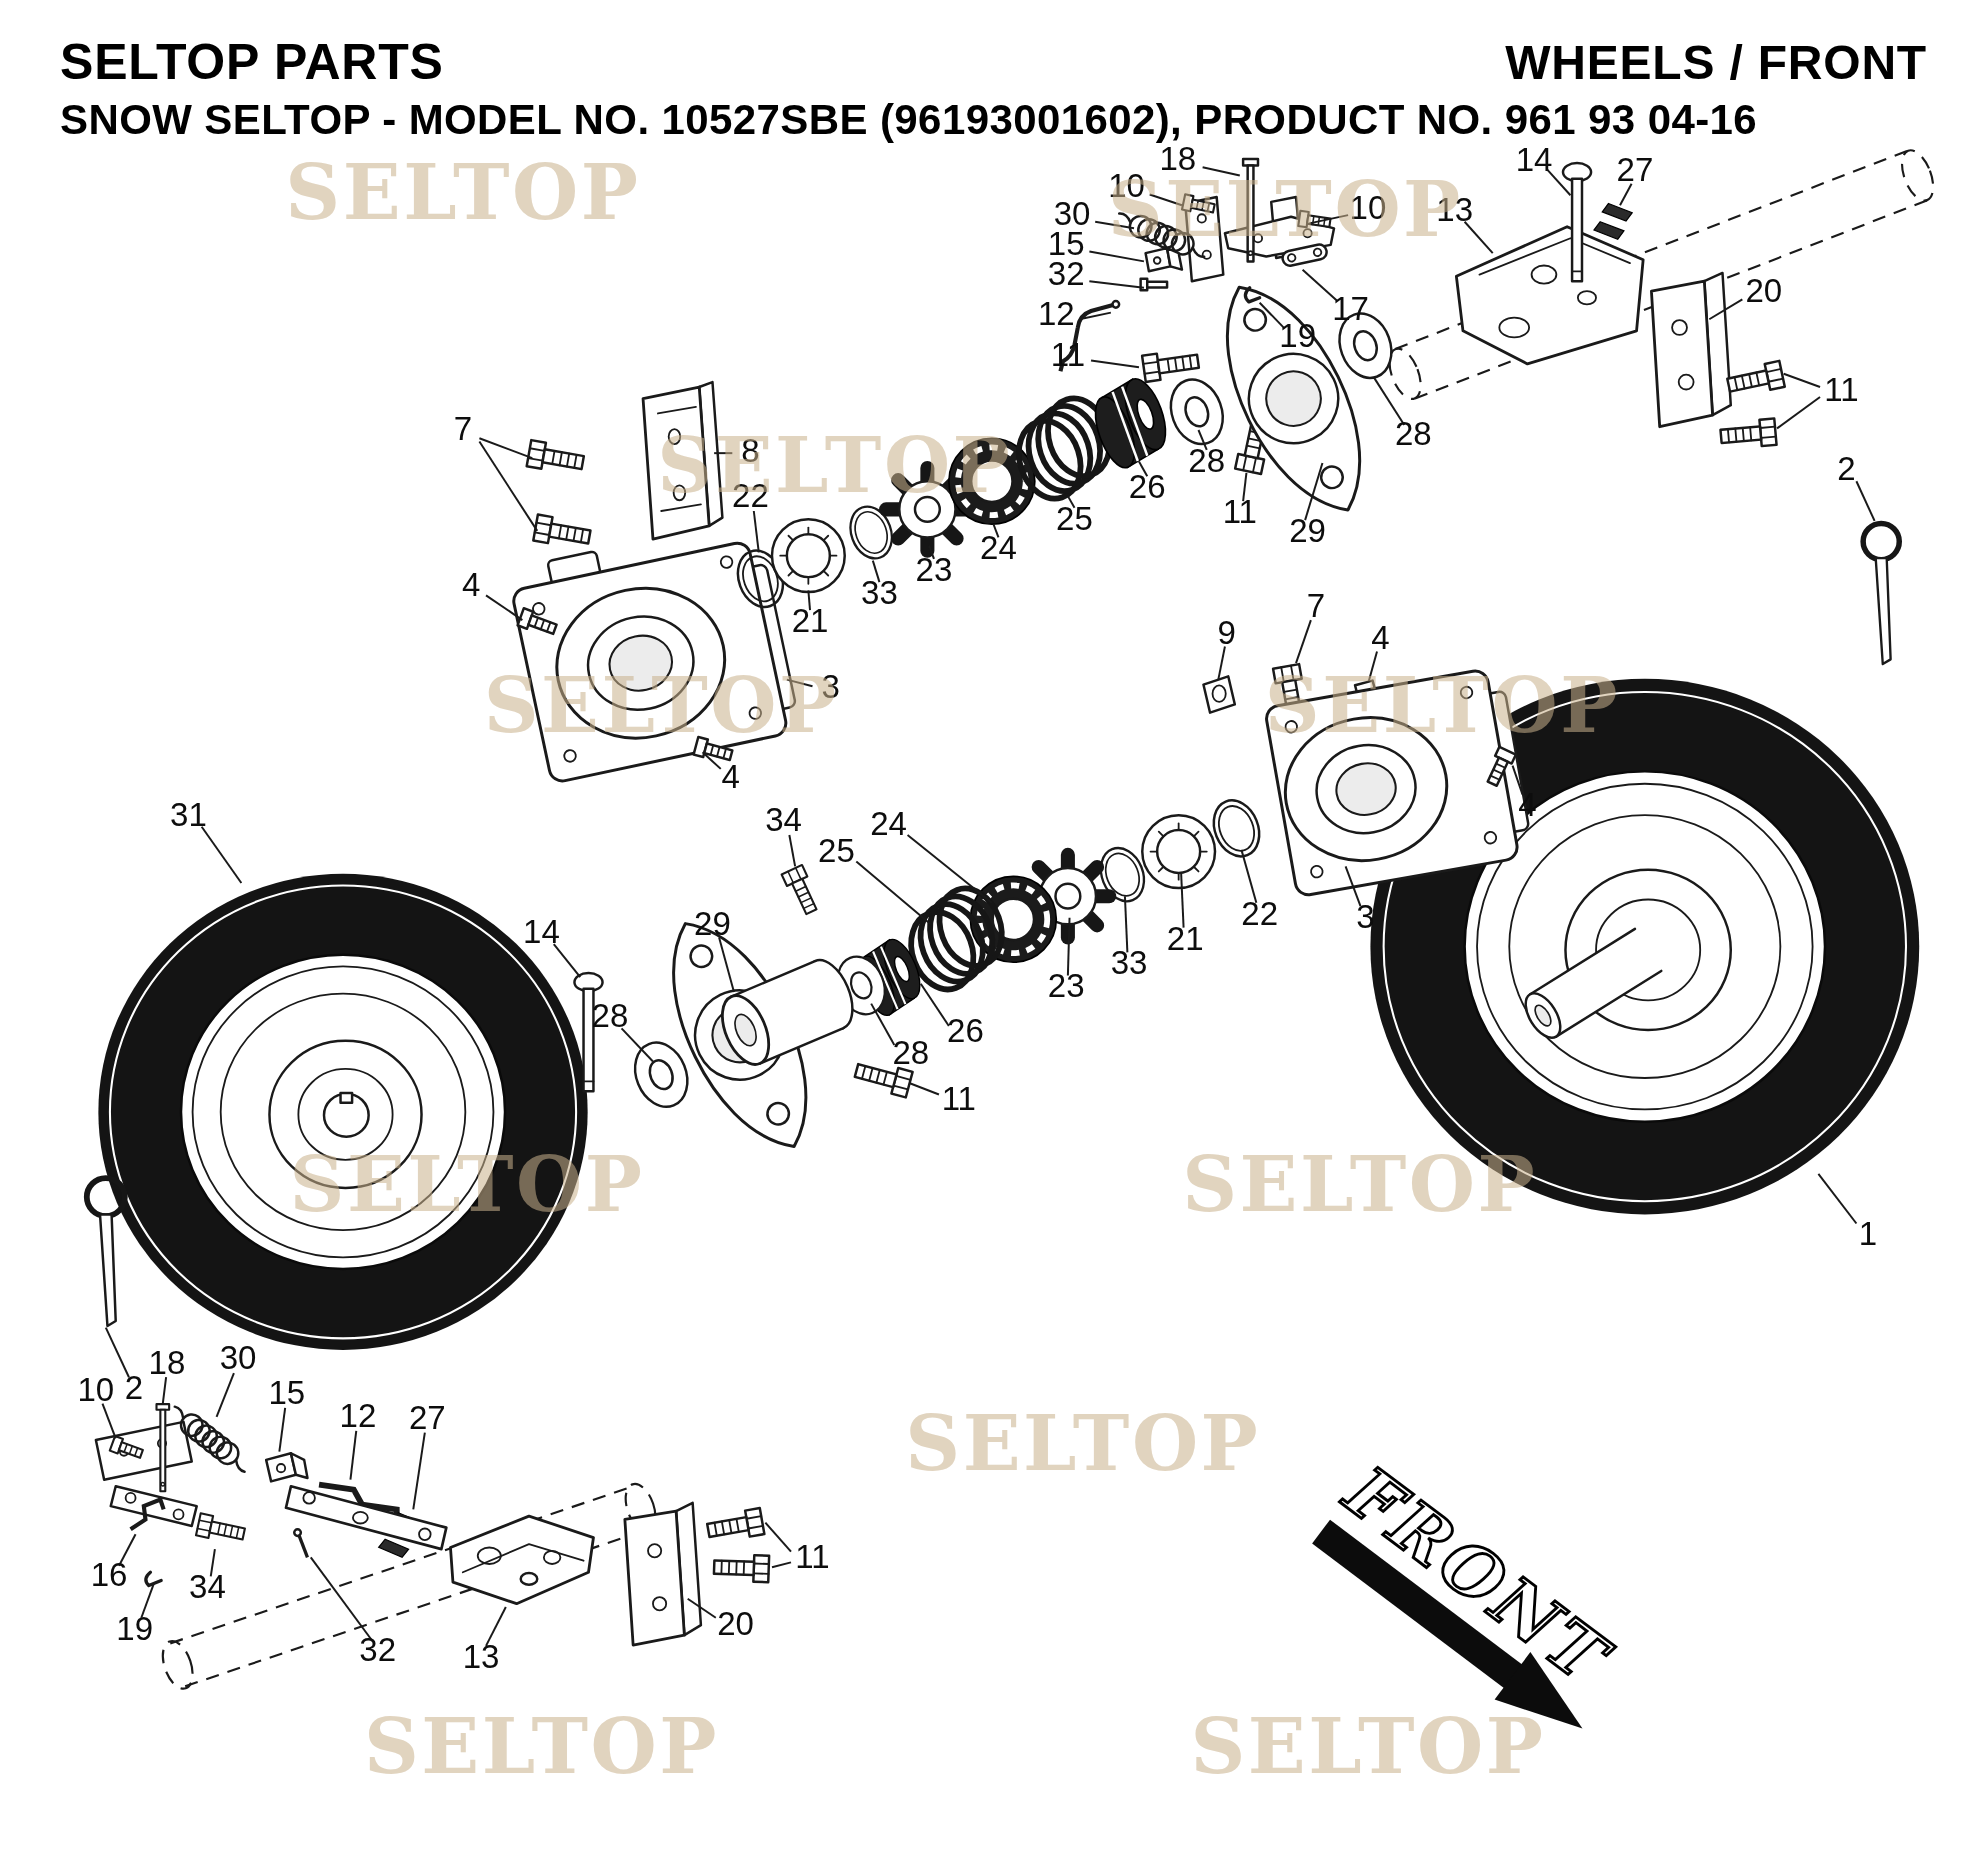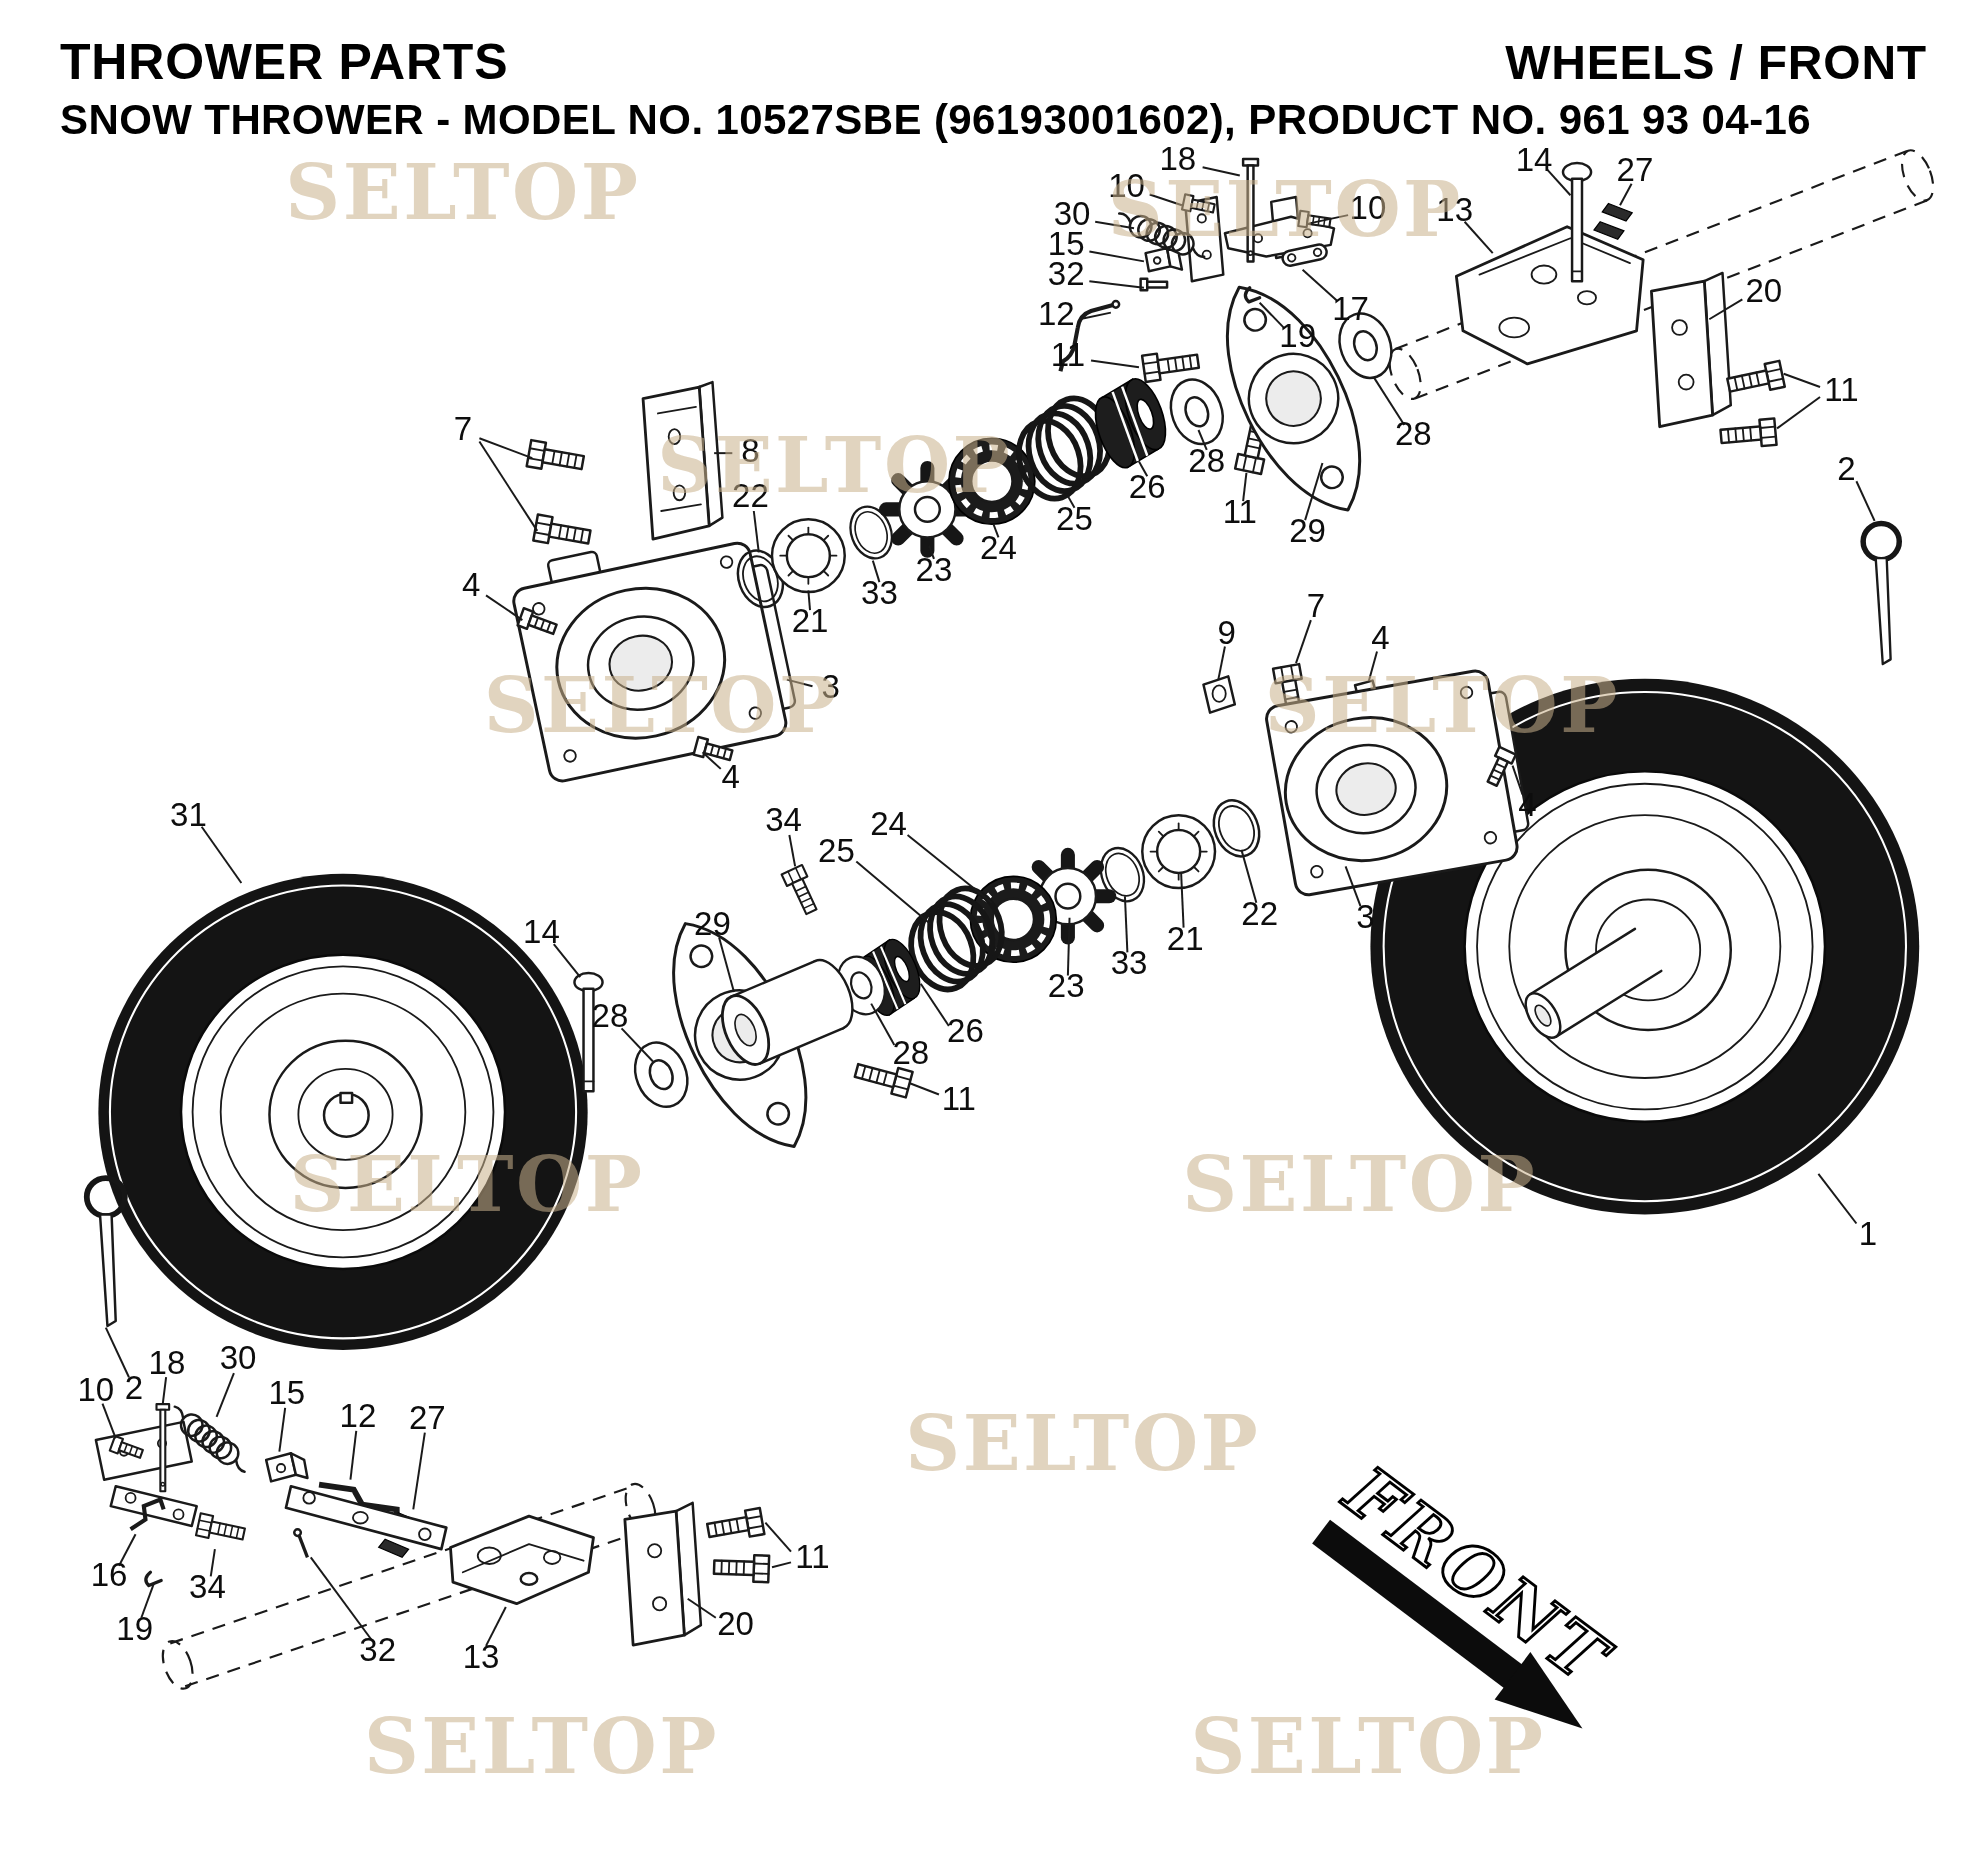--- a/index.html
+++ b/index.html
@@ -514,19 +514,19 @@
         <text x="1745" y="885" class="wm" fill="#c9b18c">SELTOP</text>
         <text x="565" y="1465" class="wm" fill="#c9b18c">SELTOP</text>
         <text x="1645" y="1465" class="wm" fill="#c9b18c">SELTOP</text>
         <text x="1310" y="1778" class="wm" fill="#c9b18c">SELTOP</text>
         <text x="655" y="2145" class="wm" fill="#c9b18c">SELTOP</text>
         <text x="1655" y="2145" class="wm" fill="#c9b18c">SELTOP</text>
       </g>
 </svg>
 
 <div class="hdr">
-  <div class="t1">THROWER PARTS</div>
+  <div class="t1">SELTOP PARTS</div>
   <div class="t2">WHEELS / FRONT</div>
 </div>
-<div class="sub"><span>SNOW THROWER - MODEL NO. </span><span class="model">10527SBE</span><span> (96193001602), PRODUCT NO. 961 93 04-16</span></div>
+<div class="sub"><span>SNOW SELTOP - MODEL NO. </span><span class="model">10527SBE</span><span> (96193001602), PRODUCT NO. 961 93 04-16</span></div>
 
 </div>
 
 
 </body></html>

